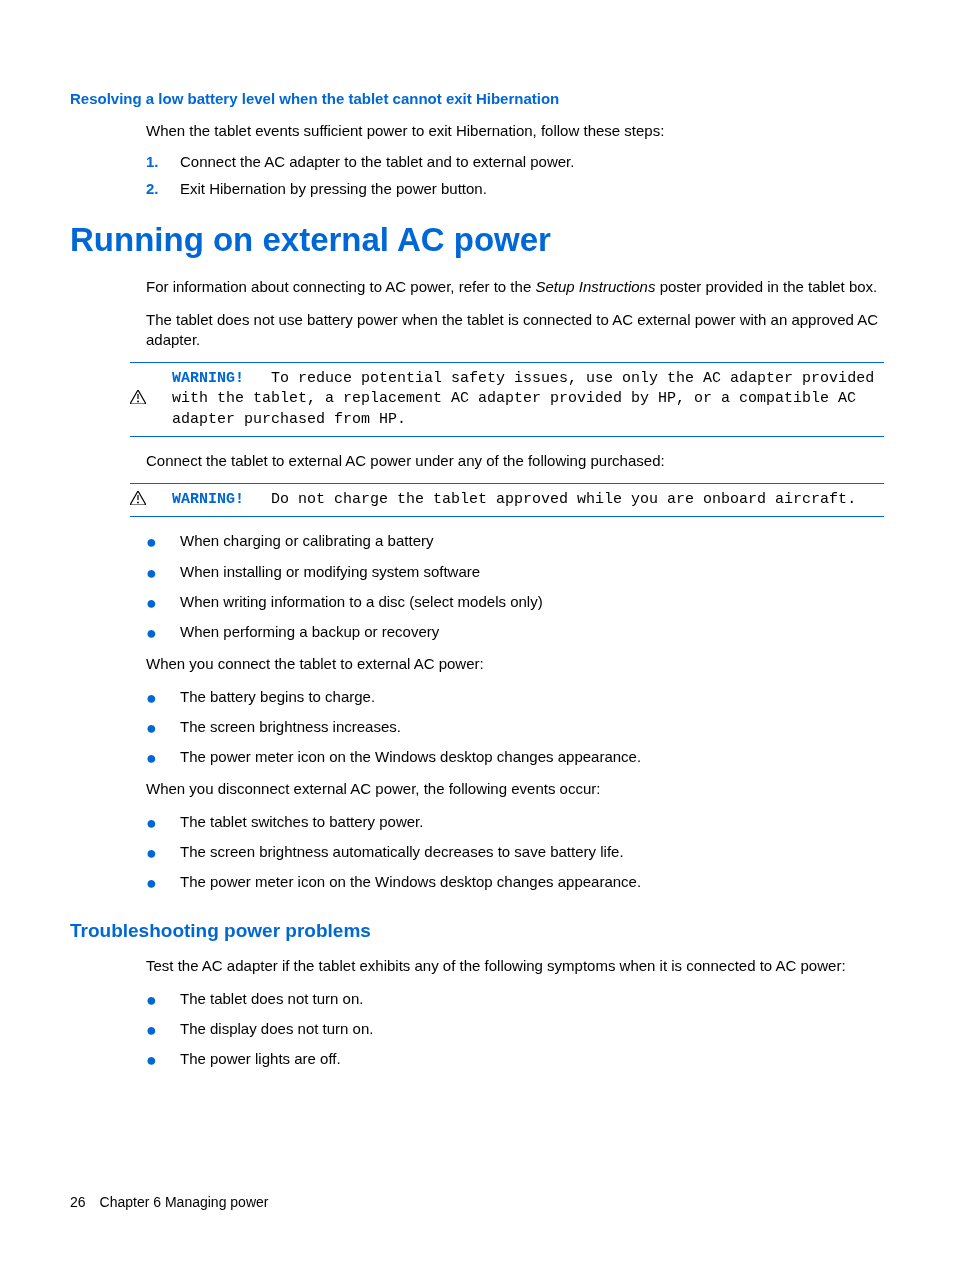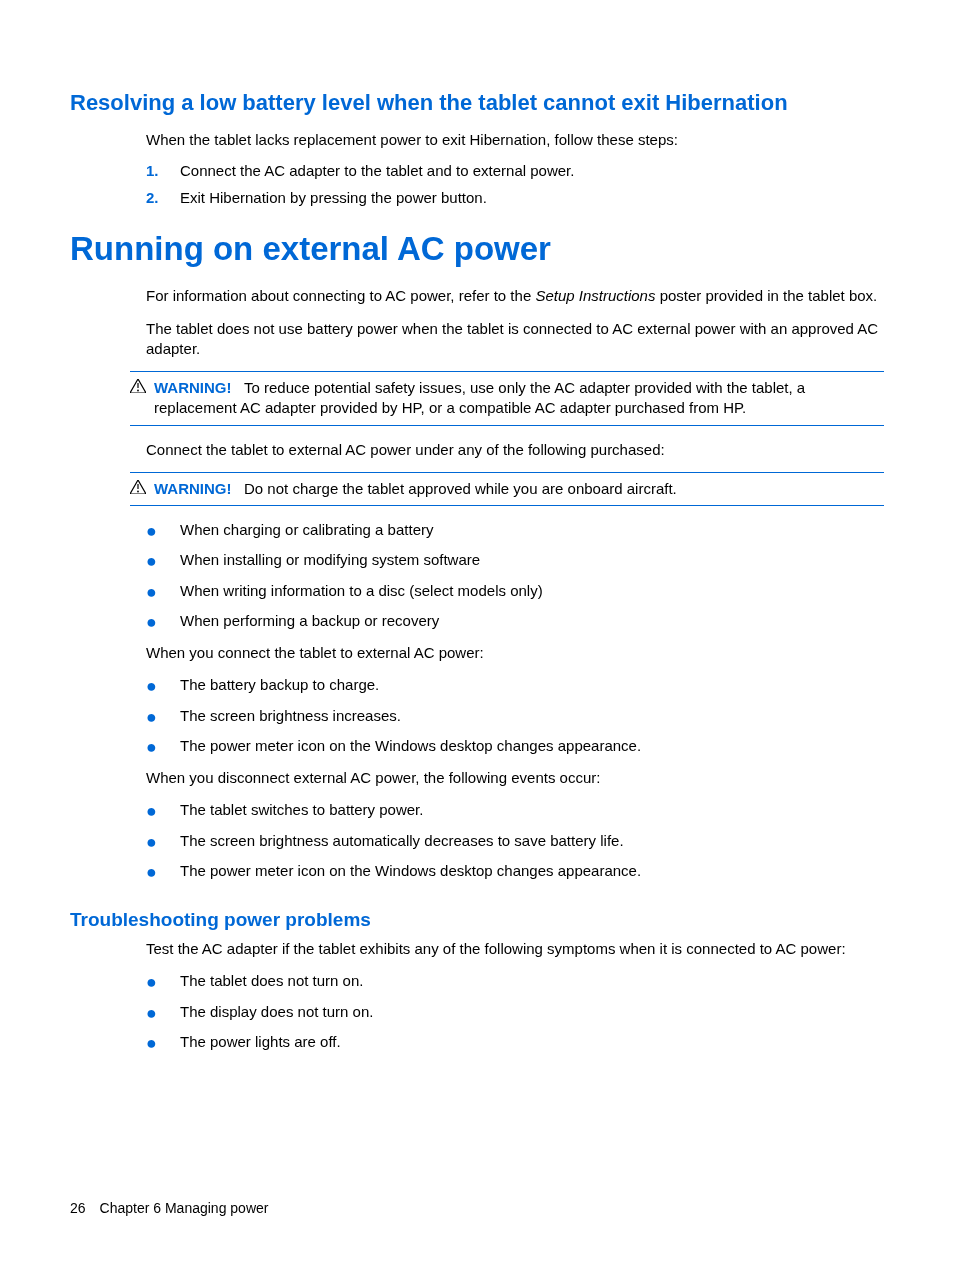--- a/index.html
+++ b/index.html
@@ -10,36 +10,36 @@
       background: #fff;
       width: 954px;
       height: 1270px;
       position: relative;
       padding: 90px 70px 60px 70px;
     }
     .content { width: 100%; }
     .h3-blue {
       color: #0068d6;
       font-weight: bold;
-      font-size: 22px;
+      font-size: 15px;
       margin-bottom: 14px;
     }
     .h1-blue {
       color: #0068d6;
       font-weight: bold;
       font-size: 33px;
       margin-top: 24px;
       margin-bottom: 18px;
     }
     .h2-blue {
       color: #0068d6;
       font-weight: bold;
       font-size: 19px;
       margin-top: 28px;
-      margin-bottom: 8px;
+      margin-bottom: 14px;
     }
     .body-text {
       margin-left: 76px;
       margin-bottom: 12px;
       line-height: 1.35;
     }
     .ol-steps {
       list-style: none;
       margin-left: 76px;
       margin-bottom: 12px;
@@ -75,50 +75,51 @@
     }
     .bullet-text { flex: 1; line-height: 1.35; }
     .warning-box {
       margin-left: 60px;
       margin-bottom: 14px;
       margin-top: 6px;
       border-top: 1px solid #0068d6;
       border-bottom: 1px solid #0068d6;
       padding: 6px 0 6px 0;
       display: flex;
-      align-items: flex-start;
-      gap: 6px;
+      align-items: center;
+      gap: 24px;
+      font-family: Liberation Mono, monospace;
     }
     .warning-icon {
       width: 18px;
       flex-shrink: 0;
       padding-top: 1px;
     }
     .warning-icon svg { width: 16px; height: 14px; }
     .warning-body { flex: 1; line-height: 1.35; }
     .warning-label {
       color: #0068d6;
       font-weight: bold;
     }
     .italic { font-style: italic; }
     .footer {
       position: absolute;
-      bottom: 54px;
+      bottom: 60px;
       left: 70px;
       font-size: 14px;
     }
     .footer .pagenum { margin-right: 14px; }
   </style>
 </head>
 <body>
 
 <div class="content">
 
   <h3 class="h3-blue">Resolving a low battery level when the tablet cannot exit Hibernation</h3>
-  <p class="body-text">When the tablet lacks replacement power to exit Hibernation, follow these steps:</p>
+  <p class="body-text">When the tablet events sufficient power to exit Hibernation, follow these steps:</p>
   <ol class="ol-steps">
     <li>
       <span class="step-num">1.</span>
       <span class="step-text">Connect the AC adapter to the tablet and to external power.</span>
     </li>
     <li>
       <span class="step-num">2.</span>
       <span class="step-text">Exit Hibernation by pressing the power button.</span>
     </li>
   </ol>
@@ -173,21 +174,21 @@
     <li>
         <span class="bullet-dot">●</span>
         <span class="bullet-text">When performing a backup or recovery</span>
       </li>
   </ul>
 
   <p class="body-text">When you connect the tablet to external AC power:</p>
   <ul class="ul-bullets">
     <li>
         <span class="bullet-dot">●</span>
-        <span class="bullet-text">The battery backup to charge.</span>
+        <span class="bullet-text">The battery begins to charge.</span>
       </li>
     <li>
         <span class="bullet-dot">●</span>
         <span class="bullet-text">The screen brightness increases.</span>
       </li>
     <li>
         <span class="bullet-dot">●</span>
         <span class="bullet-text">The power meter icon on the Windows desktop changes appearance.</span>
       </li>
   </ul>

